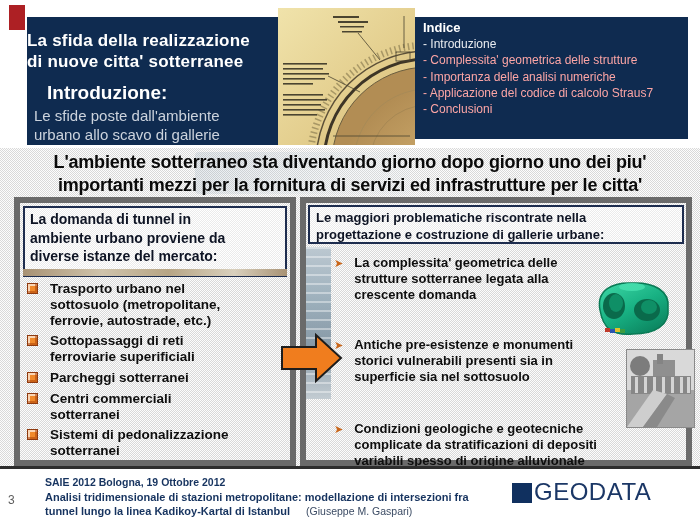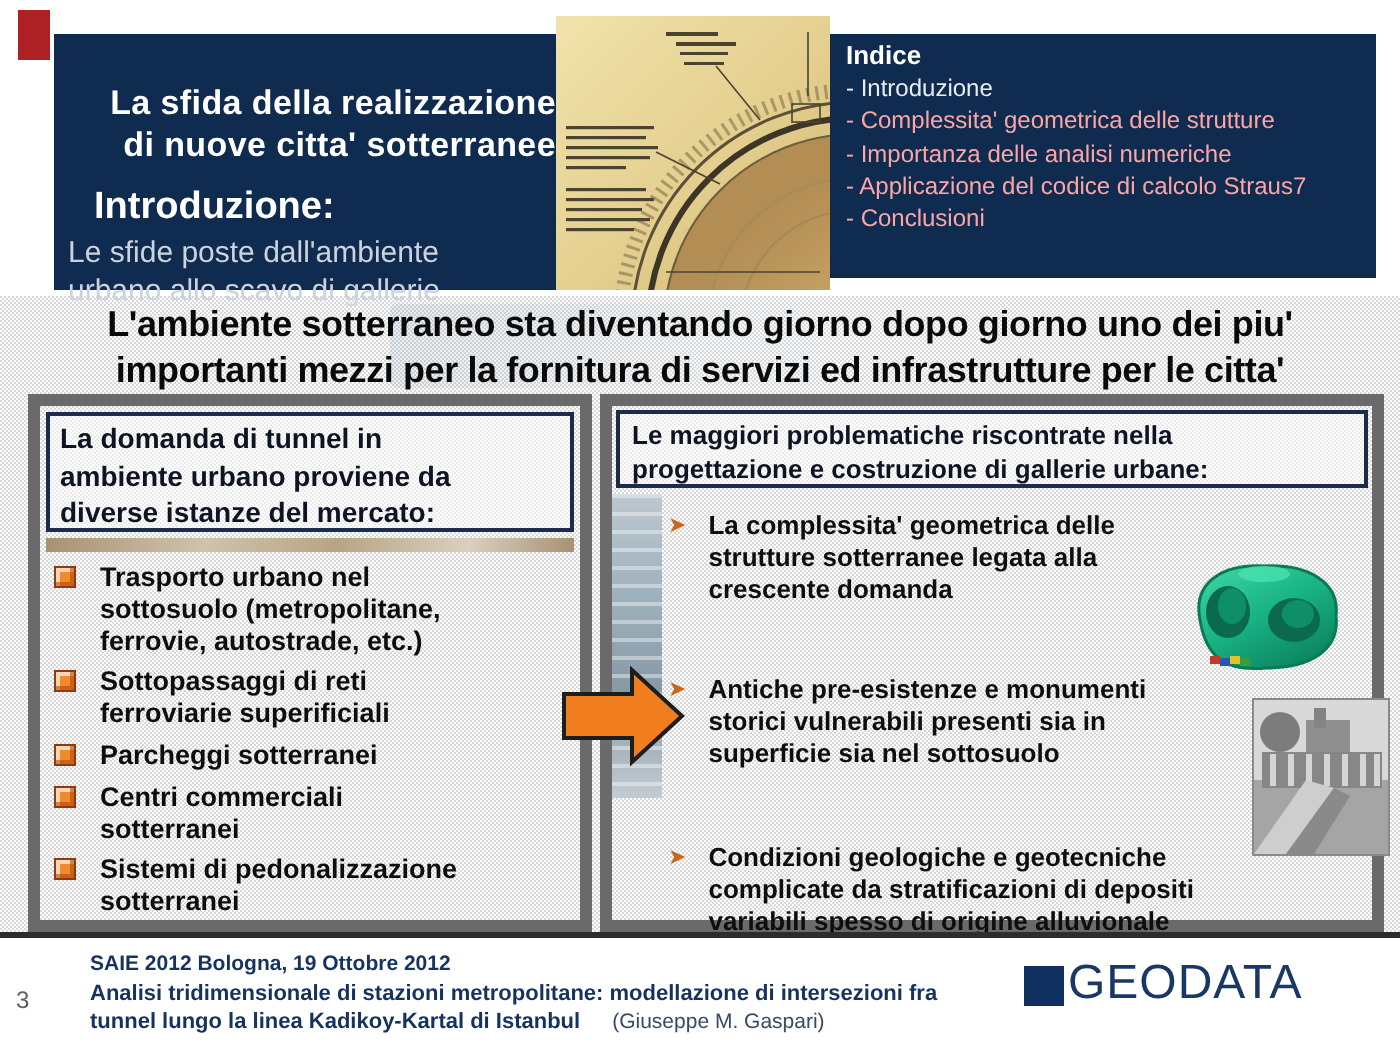--- a/index.html
+++ b/index.html
@@ -10,21 +10,21 @@
 
   
   .checker { background:conic-gradient(#fdfdfd 25%, #d9d9d9 0 50%, #fdfdfd 0 75%, #d9d9d9 0) 0 0 / 2px 2px; }
   .checker-light { background:conic-gradient(#ffffff 25%, #ebebeb 0 50%, #ffffff 0 75%, #ebebeb 0) 0 0 / 2px 2px; }
 
   
   .corner-marker { left:9px; top:5px; width:16px; height:25px; background:#ad2024; }
 
   
   .title-box { left:27px; top:17px; width:251px; height:128px; background:#0f2b50; color:#fff; }
-  .title-box .main-title { margin-top:24px; text-align:right; font-size:17px; font-weight:bold; line-height:21px; letter-spacing:.2px; }
+  .title-box .main-title { margin-top:13px; text-align:left; font-size:17px; font-weight:bold; line-height:21px; letter-spacing:.2px; }
   .title-box .section-heading { margin:10px 0 2px 20px; font-size:19px; font-weight:bold; }
   .title-box .section-subtitle { margin-left:7px; font-size:15px; line-height:19px; color:#ccd3dd; }
 
   
   .drawing { left:278px; top:8px; width:137px; height:137px; }
 
   
   .index-box { left:415px; top:17px; width:273px; height:122px; background:#0f2b50; color:#fff; padding:3px 8px; }
   .index-box .index-heading { font-size:13px; font-weight:bold; margin-bottom:1px; }
   .index-item { font-size:12px; line-height:16.3px; color:#fca5a5; }
@@ -34,21 +34,21 @@
   .band { left:0; top:148px; width:700px; height:320px; }
   .band-bottom-line { left:0; top:466px; width:700px; height:3px; background:#2d2d2d; }
   .banner-text { left:0; top:151px; width:700px; text-align:center; font-size:18px; font-weight:bold; line-height:22.5px; color:#0a0a0a; letter-spacing:-0.2px; }
   .ghost { opacity:.18; border-radius:4px; }
 
   
   .panel { border:6px solid #6a6a6a; }
   .panel-left { left:14px; top:197px; width:282px; height:269px; }
   .panel-right { left:300px; top:197px; width:392px; height:269px; }
   .panel-header { position:absolute; border:2px solid #1d2c4e; color:#0e1424; font-weight:bold; }
-  .panel-left .panel-header { left:3px; top:3px; right:3px; height:60px; font-size:14px; line-height:18.5px; padding:2px 5px; }
+  .panel-left .panel-header { left:3px; top:3px; right:3px; height:71px; font-size:14px; line-height:18.5px; padding:2px 5px; }
   .panel-right .panel-header { left:2px; top:2px; right:2px; height:39px; font-size:13px; line-height:17px; padding:2px 6px; }
   .photo-strip-h { position:absolute; left:3px; top:66px; right:3px; height:7px;
       background:linear-gradient(90deg,#a89274,#cfc3ab 30%,#b7a585 55%,#d9d0bd 80%,#a89274); }
   .photo-strip-v { position:absolute; left:0; top:44px; width:25px; height:152px;
       background:repeating-linear-gradient(180deg, rgba(255,255,255,.4) 0 2px, rgba(0,0,0,0) 2px 9px),
                  linear-gradient(180deg,#bcc8d1 0%,#9db0bc 35%,#8799a6 65%,#c3ccd2 100%); }
 
   .bullets-left { position:absolute; left:7px; top:78px; right:5px; }
   .bullet-item { display:flex; gap:12px; margin-bottom:5px; }
   .bullet-item .txt { font-size:13.5px; font-weight:bold; line-height:15.8px; color:#0e0e0e; }

